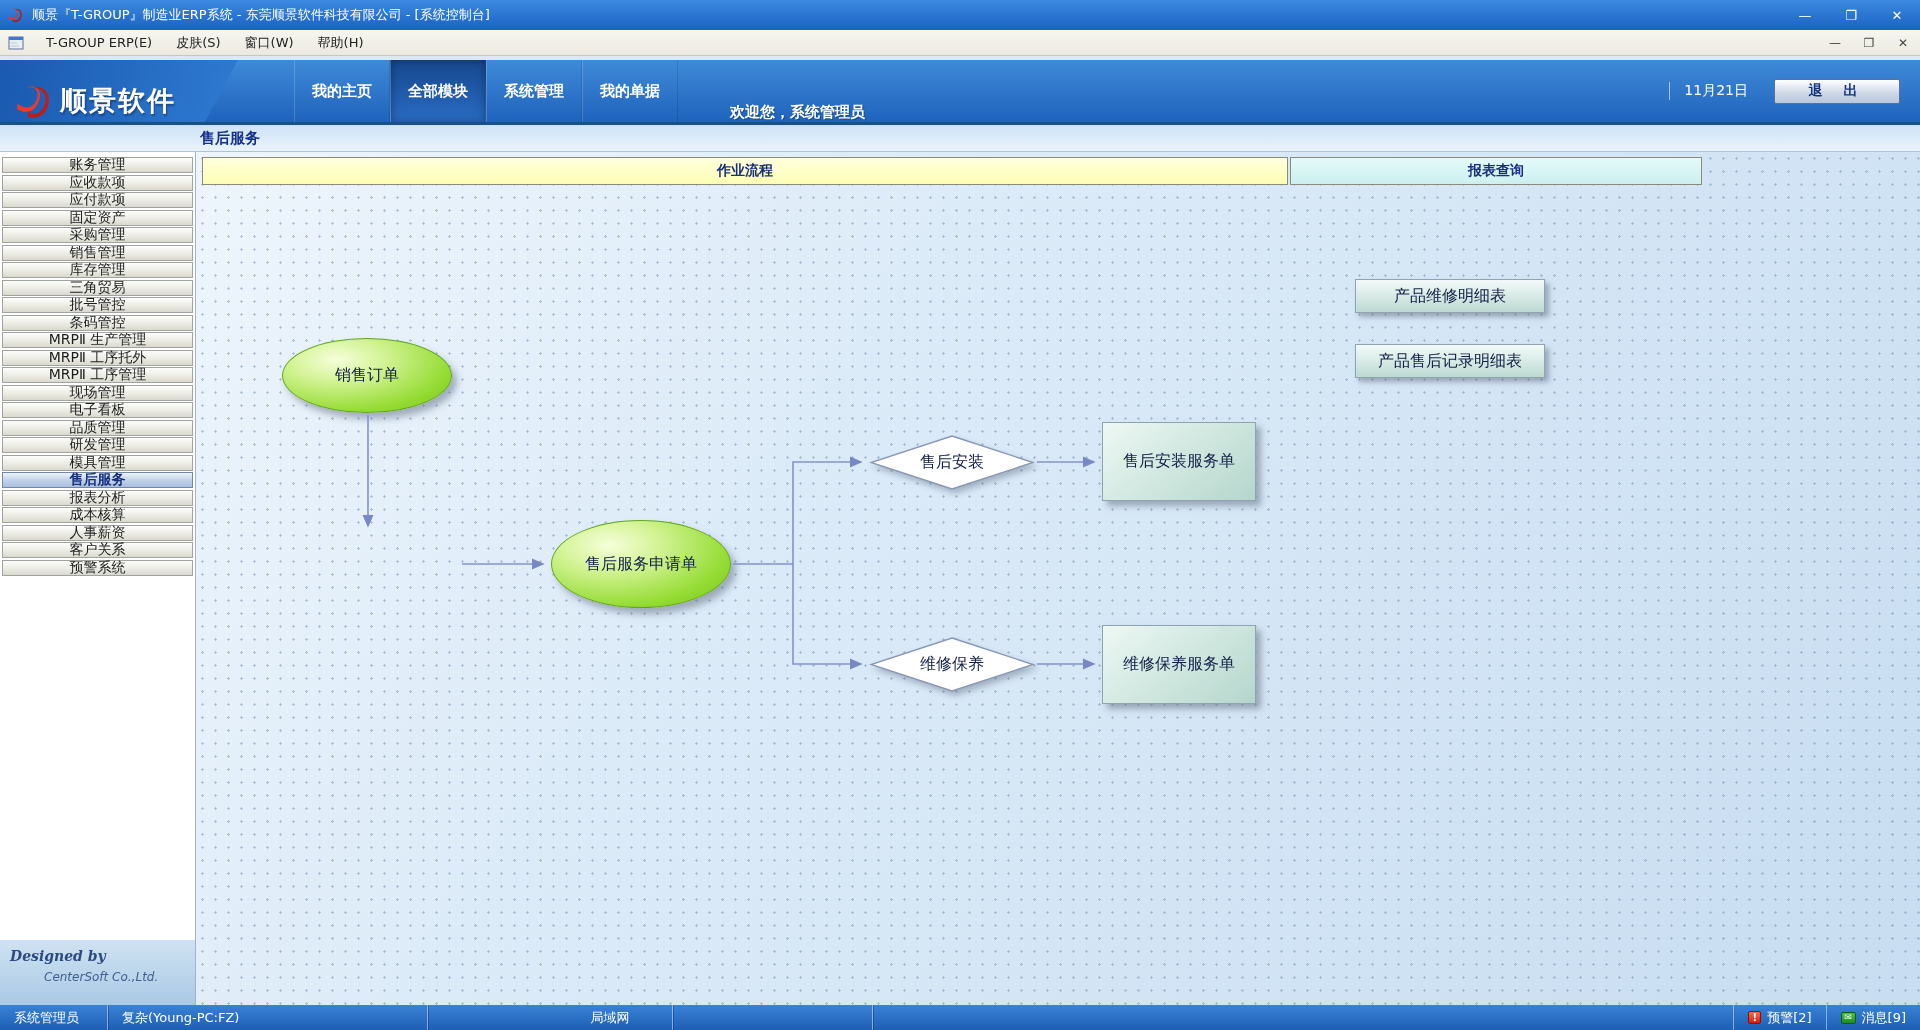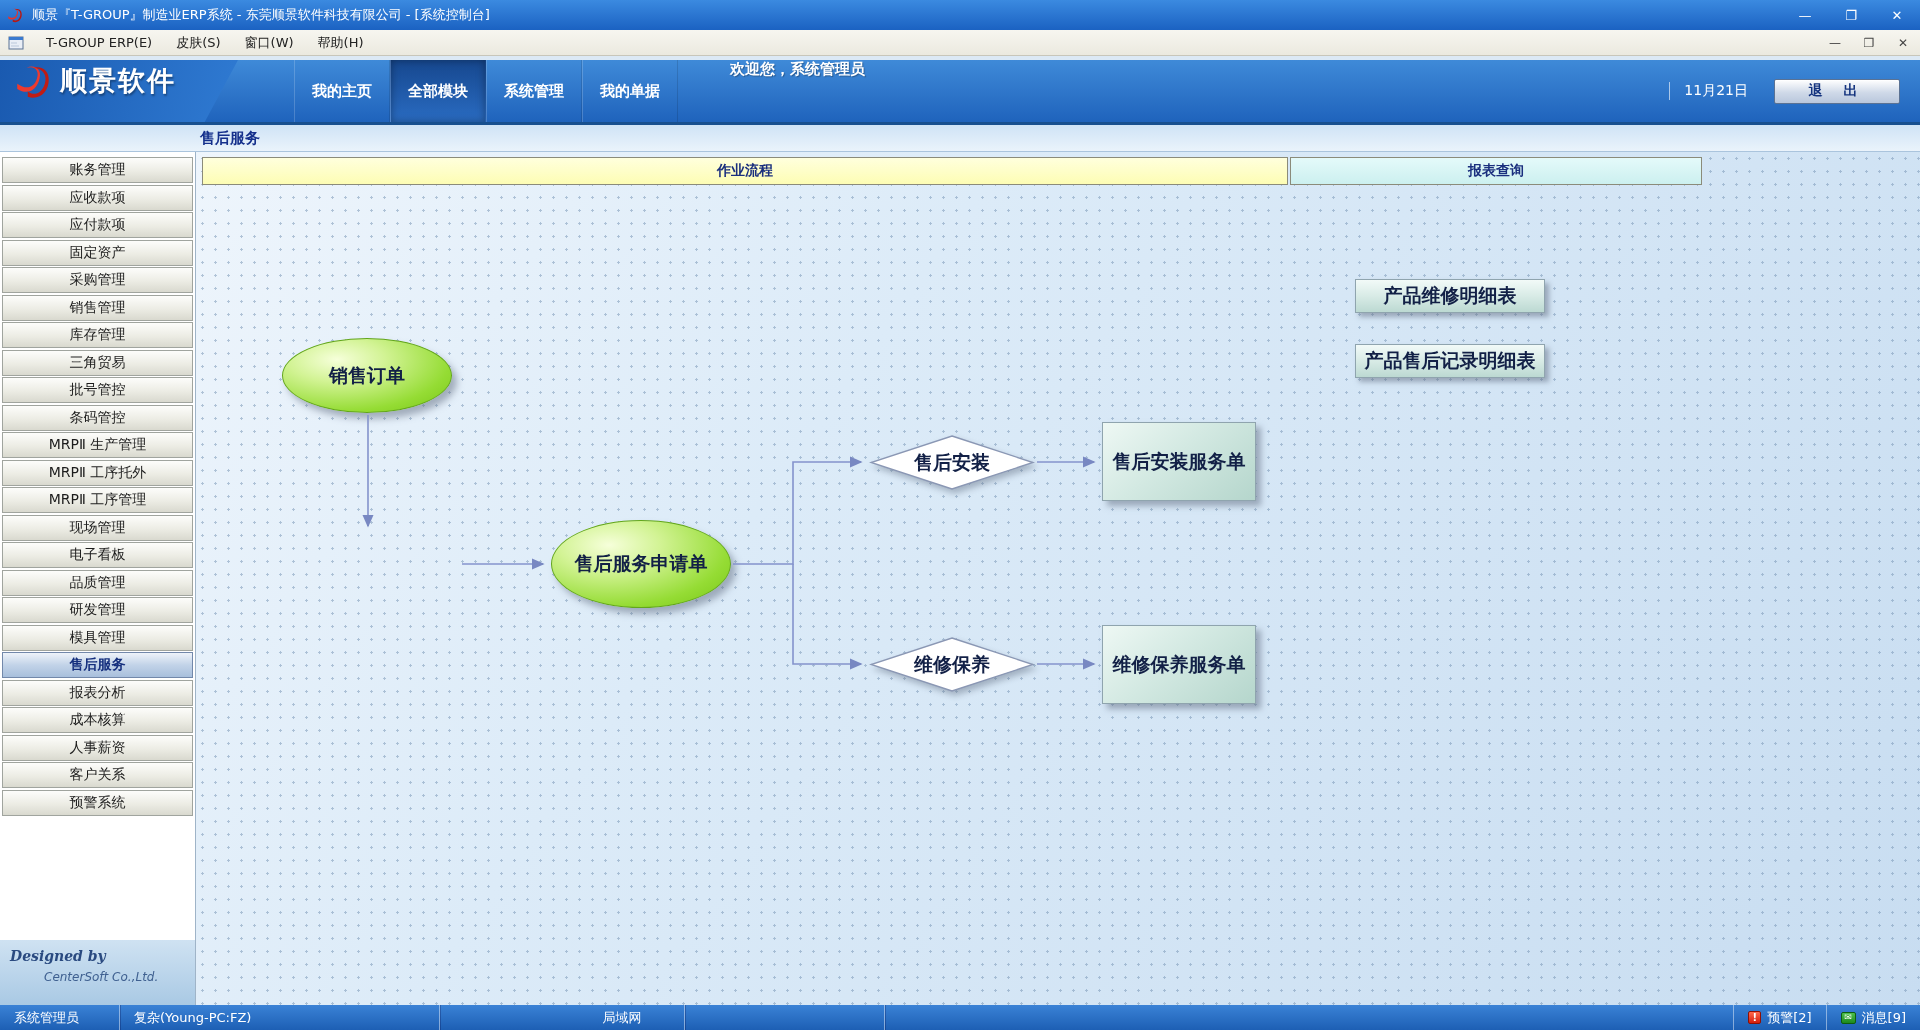--- a/index.html
+++ b/index.html
@@ -23,21 +23,21 @@
     display:flex; align-items:center; font-size:13px; color:#222; }
   #menubar .menu-app-ico { width:16px; height:16px; margin:0 10px 0 8px; }
   .menu-item { padding:4px 12px; cursor:pointer; border-radius:2px; }
   #menubar .spacer { flex:1; }
   .mini-btn { width:34px; height:100%; display:flex; align-items:center; justify-content:center;
     color:#444; font-size:12px; cursor:pointer; }
 
   
   #header { position:absolute; left:0; top:60px; width:1920px; height:65px;
     background:linear-gradient(#3f8ad8,#1f63bc); border-bottom:3px solid #18508f;
-    display:flex; align-items:flex-start; color:#fff; }
+    display:flex; align-items:flex-end; color:#fff; }
   .logo-zone { position:absolute; left:0; top:0; width:238px; height:100%;
     background:linear-gradient(100deg,#1a5ab0,#2f7ad2); clip-path:polygon(0 0,100% 0,86% 100%,0 100%); }
   .logo-wrap { position:relative; display:flex; align-items:center; margin-left:12px; width:226px; }
   .logo-swoosh { width:42px; height:42px; }
   .logo-text { font-size:27px; font-weight:bold; letter-spacing:2px; margin-left:6px;
     text-shadow:1px 2px 2px rgba(0,0,0,.35); }
   .nav-tabs { position:relative; display:flex; height:100%; margin-left:56px; }
   .nav-tab { width:96px; height:100%; display:flex; align-items:center; justify-content:center;
     font-size:15px; font-weight:bold; cursor:pointer; border-left:1px solid rgba(255,255,255,.18);
     border-right:1px solid rgba(0,0,0,.12); }
@@ -54,21 +54,21 @@
   
   #breadcrumb { position:absolute; left:0; top:125px; width:1920px; height:27px;
     background:linear-gradient(#cfe3f6,#eaf3fb); border-bottom:1px solid #aac4dd;
     display:flex; align-items:center; }
   #breadcrumb .bc-title { margin-left:200px; font-size:15px; font-weight:bold; color:#15308c; }
 
   
   #sidebar { position:absolute; left:0; top:152px; width:196px; height:853px;
     background:#ffffff; border-right:1px solid #9fb4c8; }
   .side-list { padding-top:5px; }
-  .side-item { height:26px; margin:0 2px 1.5px 2px; display:flex; align-items:center; justify-content:center;
+  .side-item { height:16px; margin:0 2px 1.5px 2px; display:flex; align-items:center; justify-content:center;
     background:linear-gradient(#fdfdfb,#ecece4 55%,#d9d9cf); border:1px solid #a0a49e;
     font-size:14px; color:#1c1c1c; cursor:pointer; }
   .side-item.selected { background:linear-gradient(#eef3fa,#c2d3e8 50%,#a8bfdc);
     border-color:#7288aa; color:#16307e; font-weight:bold; }
   .side-footer { position:absolute; left:0; bottom:0; width:100%; height:65px;
     background:linear-gradient(#cfe2f2,#a9c9e4); padding:8px 10px 4px 10px; color:#2a4a80; }
   .side-footer .l1 { font-style:italic; font-weight:bold; font-size:14px; font-family:"DejaVu Serif","Liberation Serif",serif; }
   .side-footer .l2 { font-style:italic; font-size:12px; margin-top:6px; margin-left:34px; color:#3f6090; }
 
   
@@ -76,21 +76,21 @@
   .canvas { position:absolute; inset:0;
     background-image:radial-gradient(circle, rgba(116,146,178,.5) 1px, transparent 1.3px),
       linear-gradient(125deg,#eef5fc 0%,#dcebf8 35%,#c8ddf1 100%);
     background-size:13px 13px, 100% 100%; }
   .ctab { position:absolute; top:5px; height:28px; display:flex; align-items:center; justify-content:center;
     border:1px solid #8b8b7a; font-size:14px; font-weight:bold; color:#1a2f7e; cursor:pointer; z-index:5; }
   .ctab.flow-tab { left:6px; width:1086px; background:linear-gradient(#ffffdd,#fdfdb4); }
   .ctab.report-tab { left:1094px; width:412px; background:linear-gradient(#e4fafa,#ccf0ef); }
 
   
-  .node-label { font-size:19px; font-weight:bold; color:#122046; }
+  .node-label { font-size:16px; font-weight:normal; color:#122046; }
   .ellipse { position:absolute; border-radius:50%;
     background:radial-gradient(ellipse at 32% 28%, #f6ffda 0%, #d2f394 30%, #95dc34 70%, #76c414 100%);
     border:1px solid #63a61c; box-shadow:5px 6px 7px rgba(96,108,128,.5);
     display:flex; align-items:center; justify-content:center; cursor:pointer; }
   .ellipse.sales { left:86px; top:186px; width:170px; height:75px; }
   .ellipse.request { left:355px; top:368px; width:180px; height:88px; }
 
   .stack { position:absolute; left:92px; top:381px; width:170px; height:72px; cursor:pointer; }
   .stack .pg { position:absolute; width:140px; height:56px;
     background:linear-gradient(#f3f9fb,#cfe2e9); border:1px solid #7d93a6;
@@ -121,21 +121,21 @@
 
   .flow-arrows { position:absolute; inset:0; z-index:2; pointer-events:none; }
   .fl { stroke:#8493cc; stroke-width:1.6; fill:none; }
 
   
   #statusbar { position:absolute; left:0; top:1005px; width:1920px; height:25px;
     background:linear-gradient(#3a82d6,#1d5fb4); color:#fff; font-size:13px;
     display:flex; align-items:center; }
   .sb-sec { height:100%; display:flex; align-items:center; padding:0 14px;
     border-right:1px solid rgba(255,255,255,.45); box-shadow:1px 0 0 rgba(0,0,60,.25); }
-  .sb-sec.user { width:120px; }
+  .sb-sec.user { width:108px; }
   .sb-sec.machine { width:320px; }
   .sb-sec.gap1 { width:120px; border:none; box-shadow:none; }
   .sb-sec.net { width:125px; justify-content:center; }
   .sb-sec.gap2 { width:200px; }
   .sb-right { margin-left:auto; height:100%; display:flex; align-items:center; }
   .sb-ico-sec { height:100%; display:flex; align-items:center; gap:6px; padding:0 14px;
     border-left:1px solid rgba(255,255,255,.45); cursor:pointer; }
   .alert-ico { width:13px; height:13px; background:linear-gradient(#ff6a4e,#d41e0c); border:1px solid #8e1004;
     border-radius:2px; display:flex; align-items:center; justify-content:center; }
   .alert-ico::after { content:"!"; color:#fff; font-size:10px; font-weight:bold; line-height:1; }

